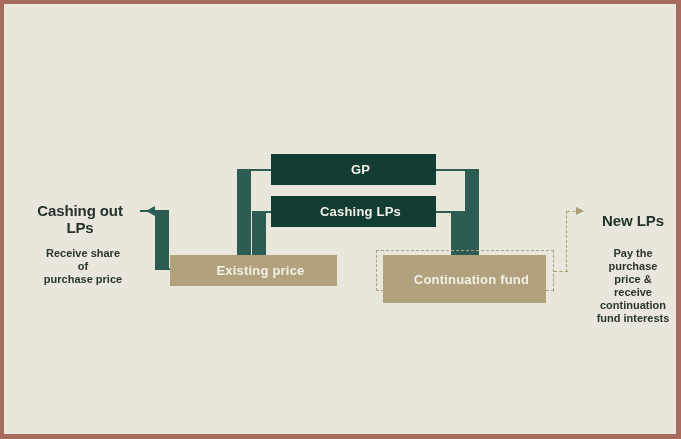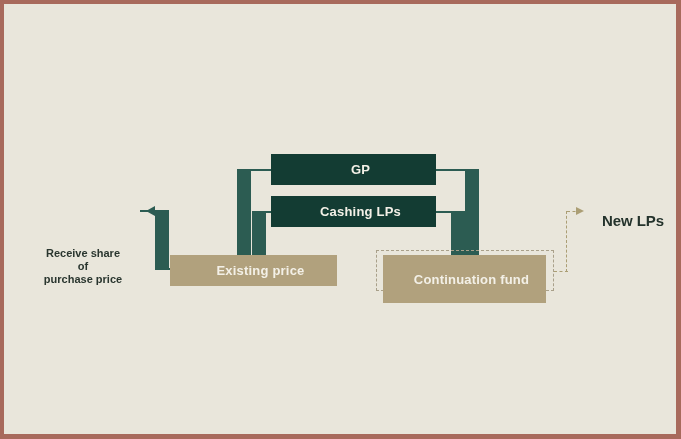--- a/index.html
+++ b/index.html
@@ -80,20 +80,27 @@
   </div>
 
   <div class="abs node tan" style="left:166px;top:251px;width:167px;height:31px;">
     <span>Existing price</span>
   </div>
 
   <div class="abs node tan" style="left:379px;top:251px;width:163px;height:48px;">
     <span>Continuation fund</span>
   </div>
 
+  <div class="abs note-title" style="left:14px;top:198px;width:110px;">Cashing out LPs</div>
   <div class="abs note-sub" style="left:22px;top:219px;width:100px;">
     <div>Receive share of</div>
     <div>purchase price</div>
   </div>
 
   <div class="abs note-title" style="left:580px;top:208px;width:84px;">New LPs</div>
+  <div class="abs note-sub" style="left:577px;top:219px;width:90px;">
+    <div>Pay the purchase</div>
+    <div>price &amp; receive</div>
+    <div>continuation</div>
+    <div>fund interests</div>
+  </div>
 
 </div>
 
 </body></html>

